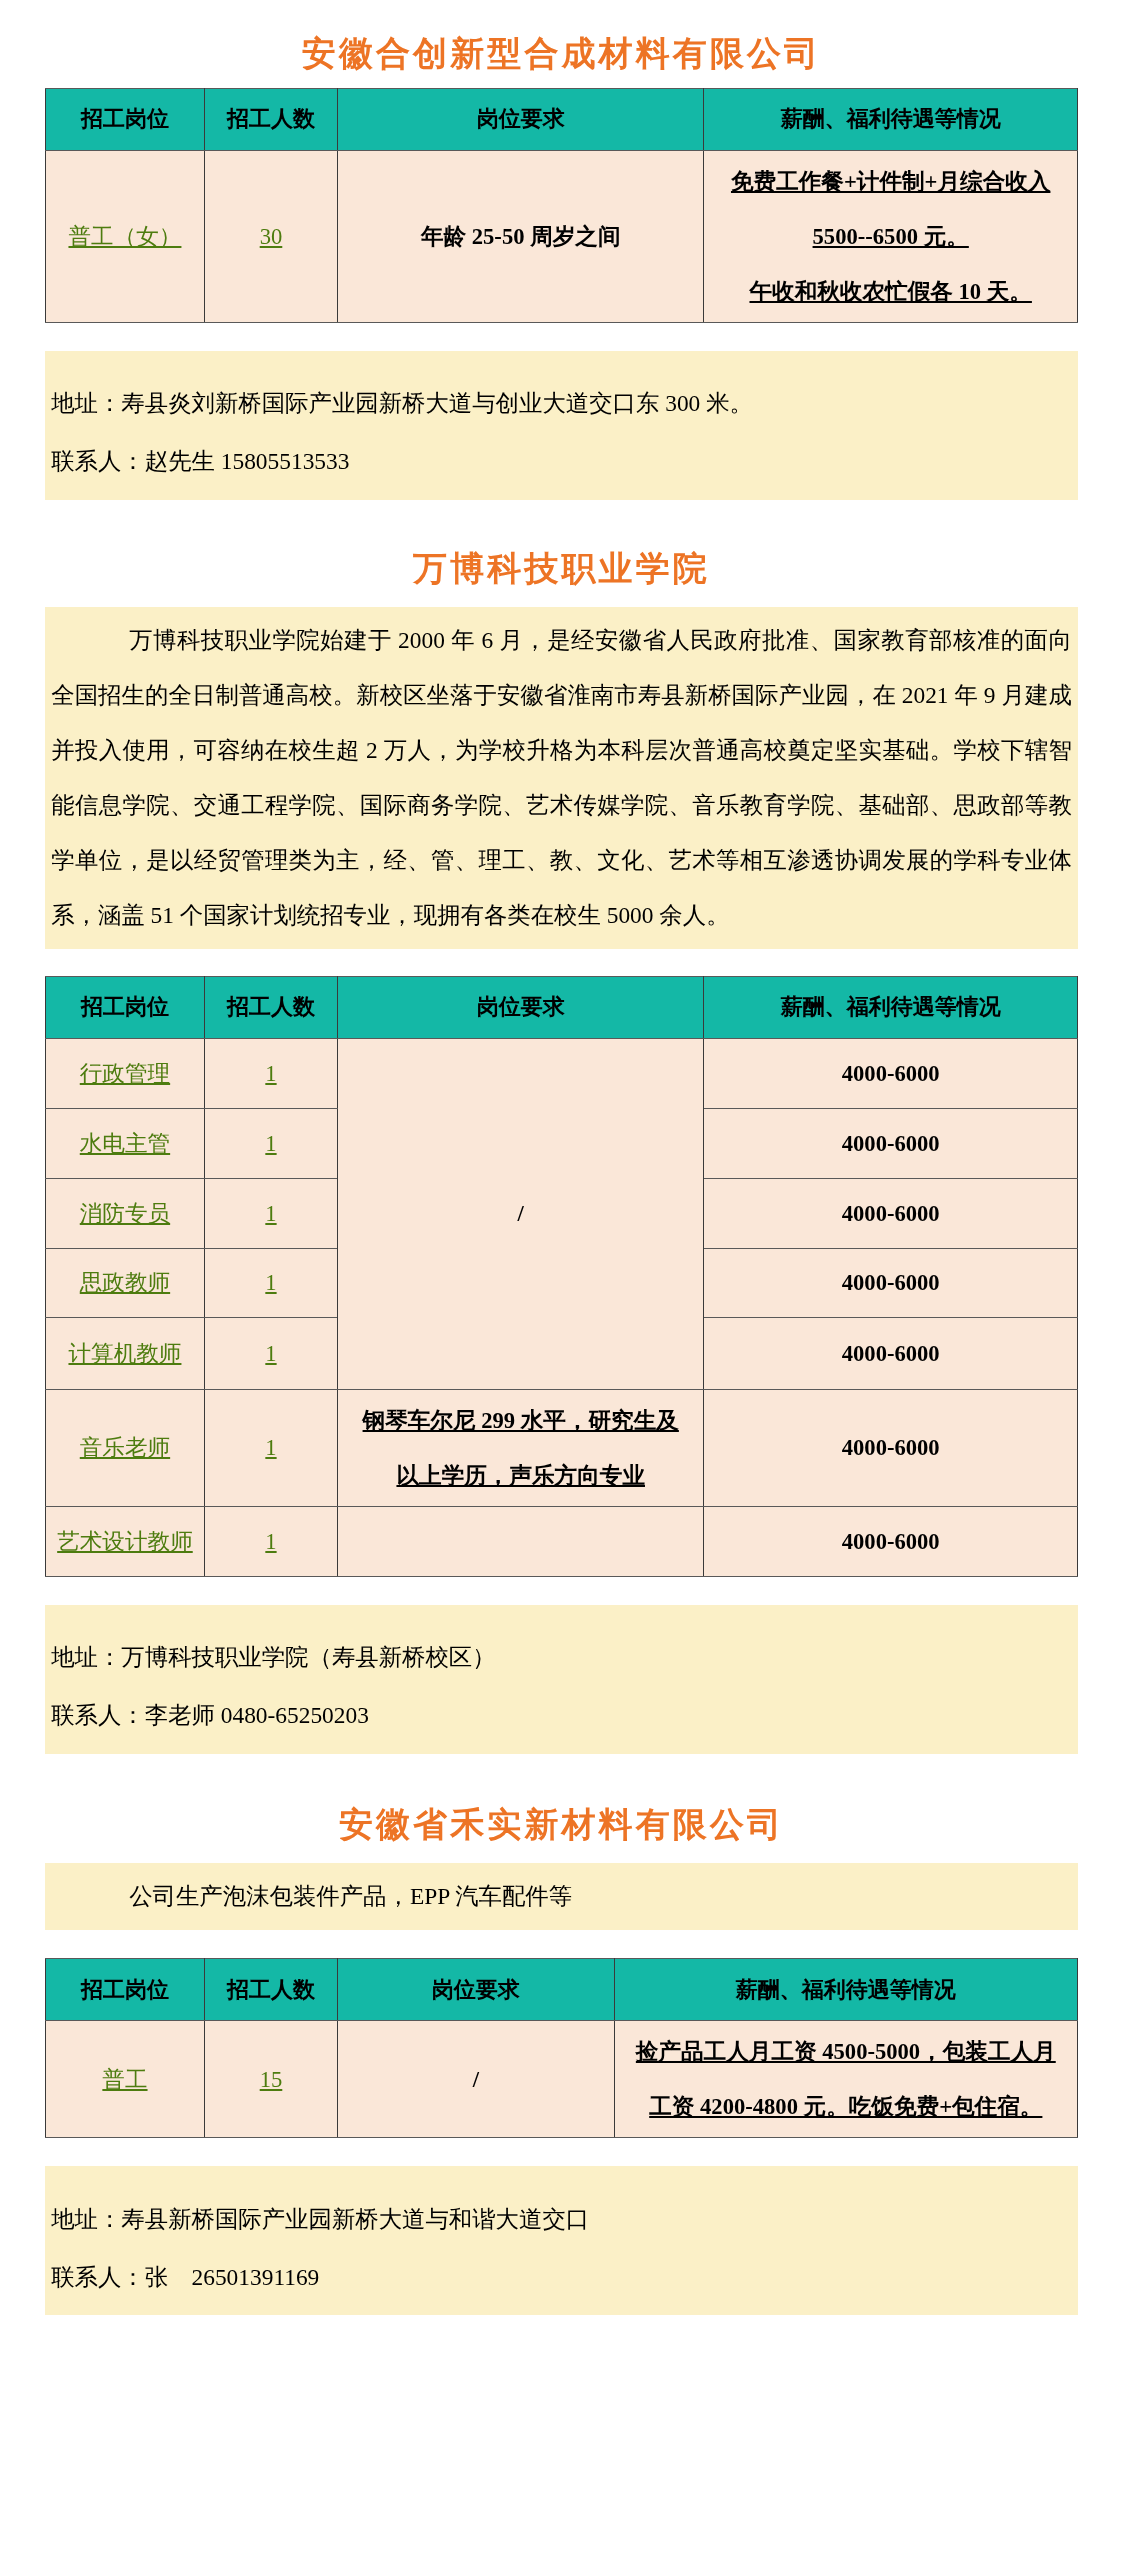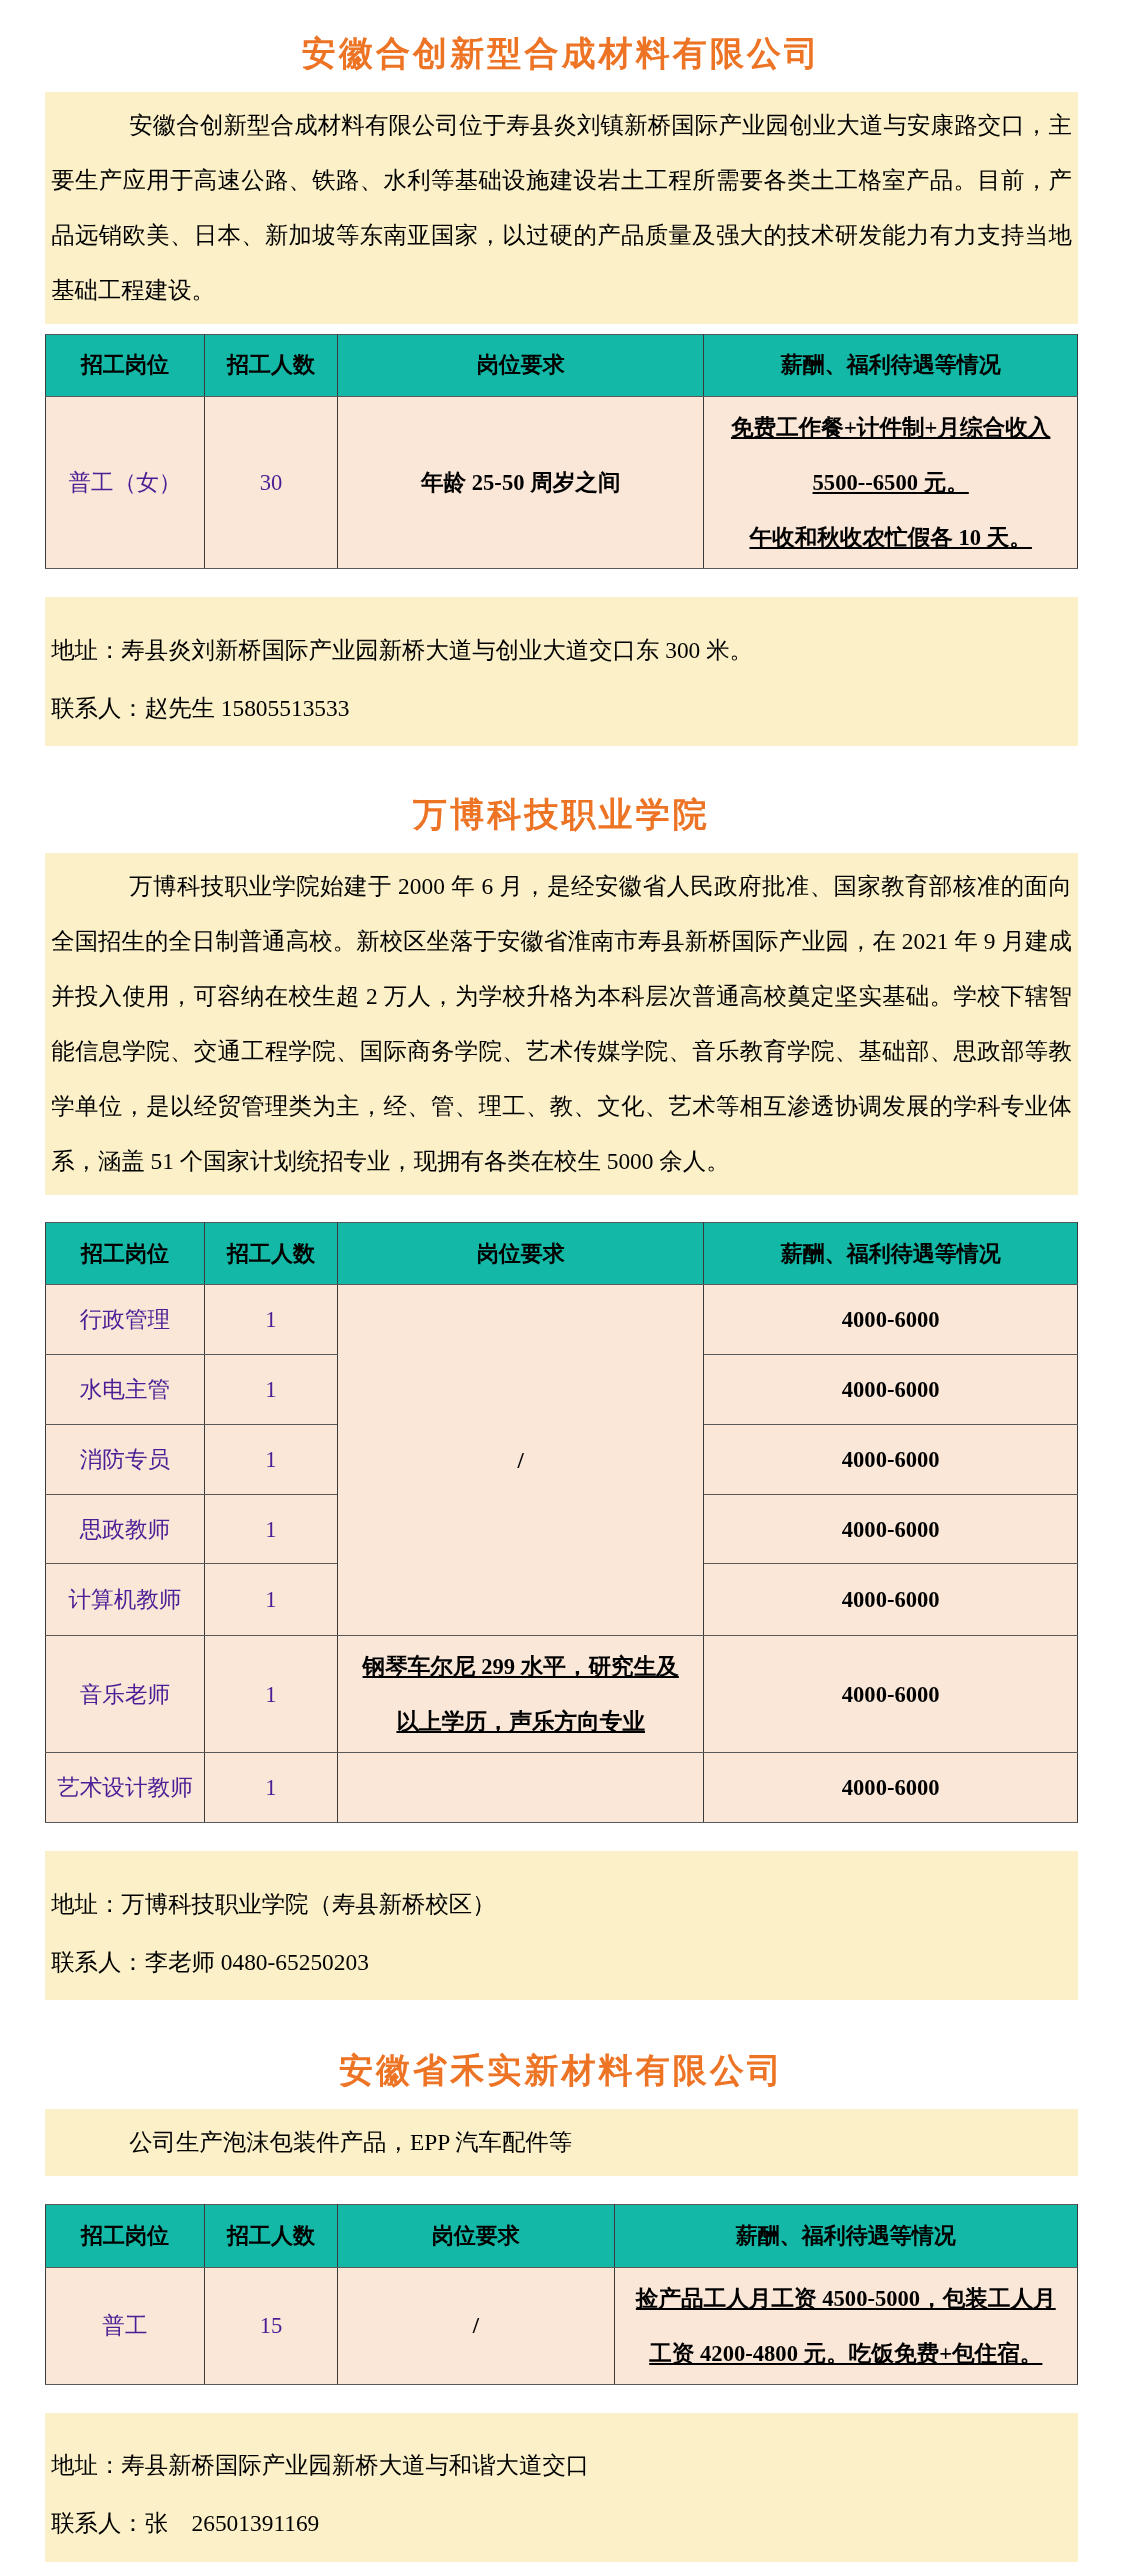--- a/index.html
+++ b/index.html
@@ -67,35 +67,32 @@
     padding: 3.1px 6.2px;
     overflow: hidden;
   }
   table.jobs th {
     background: #14b8a6;
     font-size: 22px;
     font-weight: bold;
     height: 55px;
   }
   table.jobs td { background: #fae7d8; font-size: 22.6px; line-height: 55px; }
-  td.pos, td.cnt { color: #4c1d95; }
+  td.pos, td.cnt { color: #4d7c0f; text-decoration: underline; }
   td.req, td.sal { font-weight: bold; white-space: pre-line; }
   .s1 td.sal, .s3 td.sal, td.req.multi { text-align: center; text-decoration: underline; }
 </style>
 </head>
 <body>
 
 <div class="page">
 
   <section class="company s1">
     <h1 class="company-title">安徽合创新型合成材料有限公司</h1>
 
-    <div class="desc-box">
-      <p class="desc">安徽合创新型合成材料有限公司位于寿县炎刘镇新桥国际产业园创业大道与安康路交口，主要生产应用于高速公路、铁路、水利等基础设施建设岩土工程所需要各类土工格室产品。目前，产品远销欧美、日本、新加坡等东南亚国家，以过硬的产品质量及强大的技术研发能力有力支持当地基础工程建设。</p>
-    </div>
 
     <table class="jobs">
       <colgroup>
         <col style="width:15.4%">
           <col style="width:12.9%">
           <col style="width:35.5%">
           <col style="width:36.2%">
       </colgroup>
       <thead>
         <tr>

